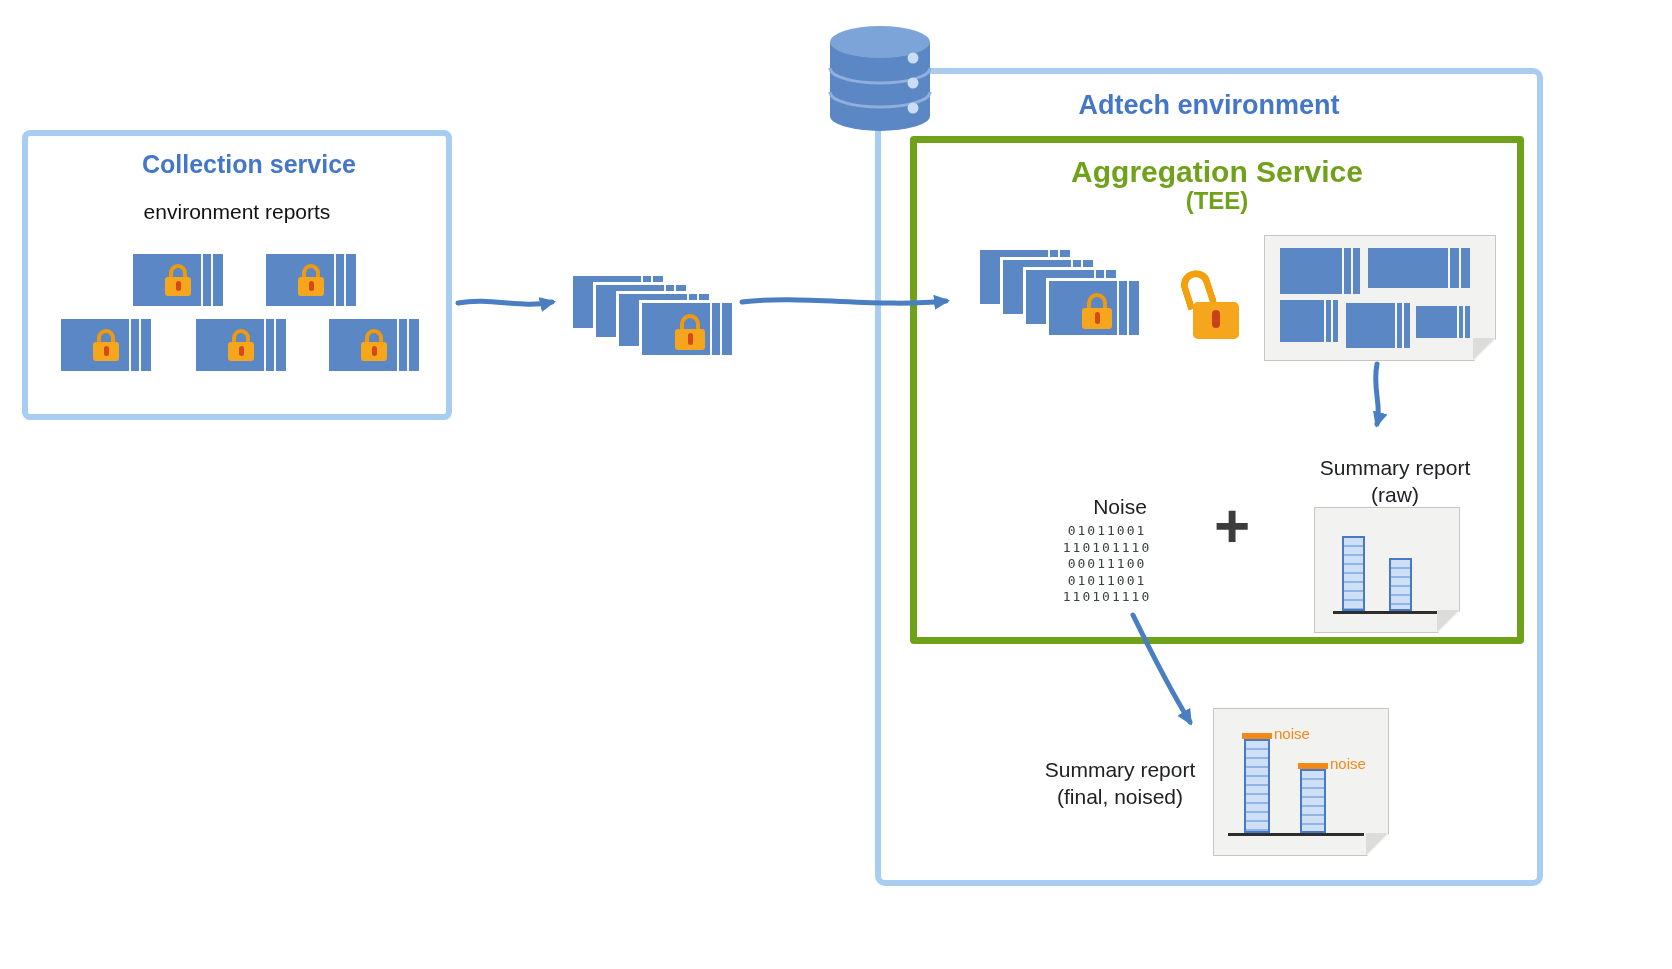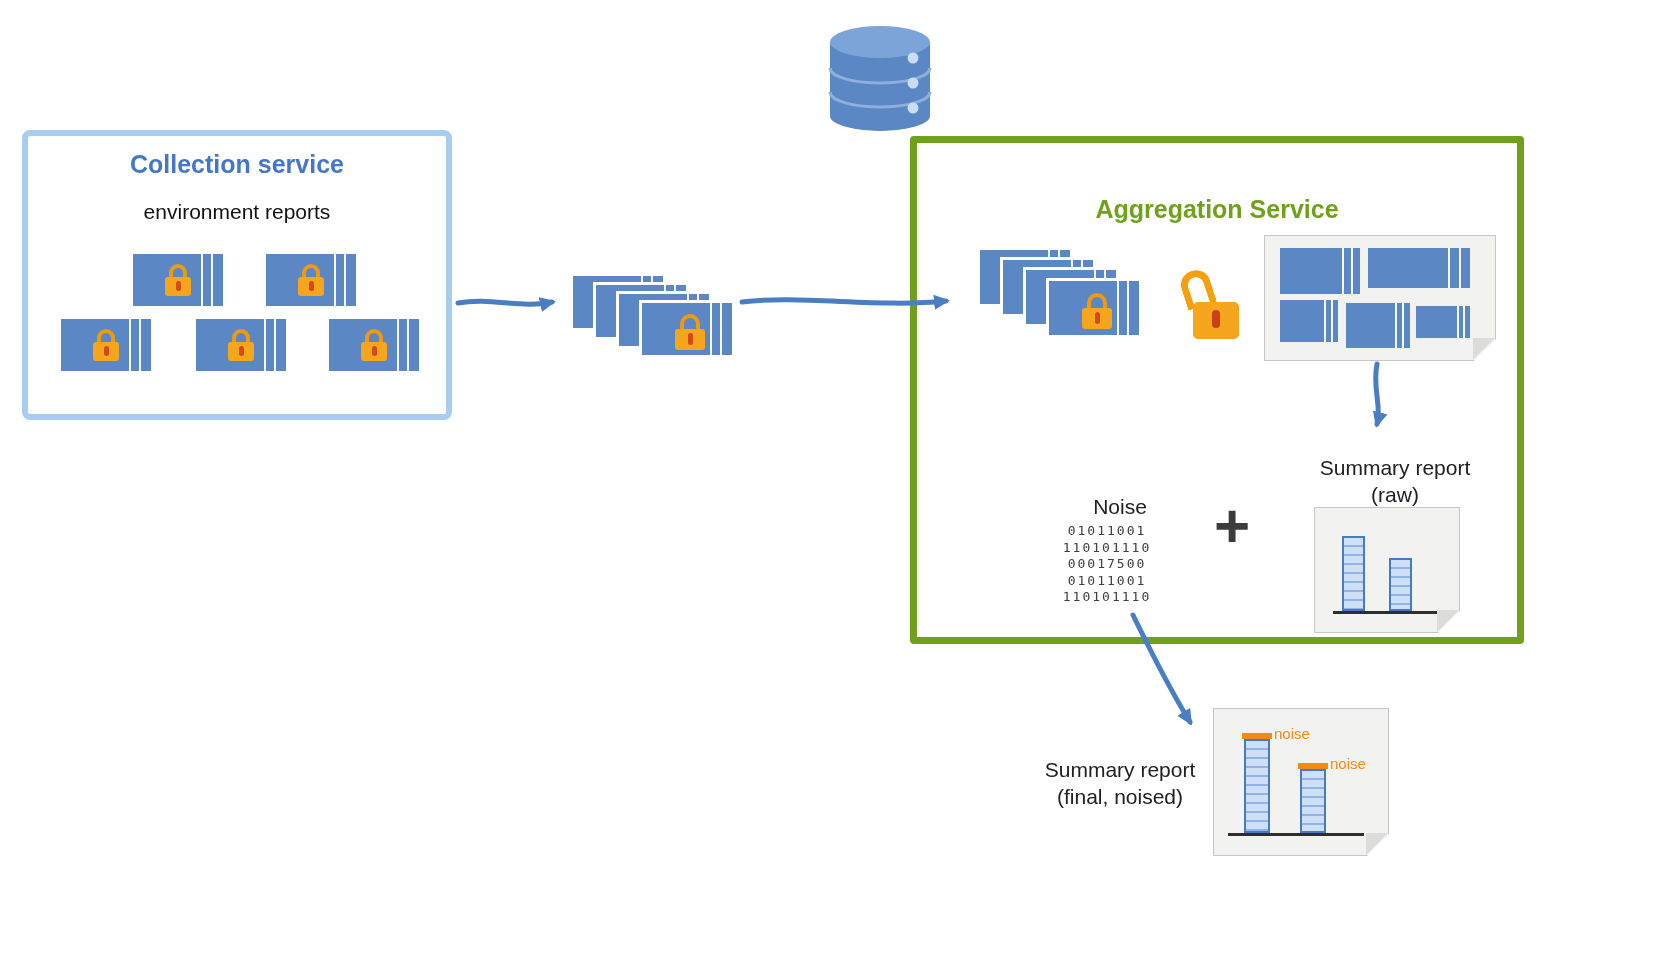--- a/index.html
+++ b/index.html
@@ -6,26 +6,26 @@
   .canvas{position:relative;width:1672px;height:969px;background:#fff;
           font-family:"Liberation Sans",sans-serif;overflow:hidden;}
 
   
   .bigbox{position:absolute;box-sizing:border-box;background:transparent;}
   .adtech-box{left:875px;top:68px;width:668px;height:818px;border:6px solid #a9cdf0;border-radius:10px;}
   .adtech-title{position:absolute;top:16px;left:0;width:100%;text-align:center;
                 font-size:27px;font-weight:bold;color:#4577c8;}
   .collection-box{left:22px;top:130px;width:430px;height:290px;border:6px solid #a9cdf0;border-radius:8px;}
   .collection-title{position:absolute;top:14px;left:0;width:100%;text-align:center;
-                    font-size:25px;font-weight:bold;color:#4577c8;}
+                    font-size:25px;font-weight:bold;color:#4577c8;padding-left:12px;}
   .collection-sub{position:absolute;top:64px;left:0;width:100%;text-align:center;
                   font-size:21px;color:#111;}
   .agg-box{left:910px;top:136px;width:614px;height:508px;border:7px solid #6fa11a;border-radius:4px;}
   .agg-title{position:absolute;top:12px;left:0;width:100%;text-align:center;
-             font-size:25px;font-weight:bold;color:#6fa11a;margin-top:40px;}
+             font-size:30px;font-weight:bold;color:#6fa11a;}
   .agg-sub{position:absolute;top:44px;left:0;width:100%;text-align:center;
            font-size:24px;font-weight:bold;color:#6fa11a;}
 
   
   .card{position:absolute;background:#5b87c5;box-sizing:border-box;}
   .card::before,.card::after{content:"";position:absolute;top:0;bottom:0;width:2px;background:rgba(255,255,255,.95);}
   .card::before{right:22%;}
   .card::after{right:11%;}
   .stack{position:absolute;}
   .stack .card{border:3px solid #fff;}
@@ -77,23 +77,27 @@
 
   
   .arrows{position:absolute;left:0;top:0;z-index:20;pointer-events:none;}
   .db{position:absolute;left:828px;top:12px;z-index:15;}
 </style>
 </head>
 <body>
 
 <div class="canvas">
 
+  <div class="bigbox adtech-box">
+    <div class="adtech-title">Adtech environment</div>
+  </div>
 
   <div class="bigbox agg-box">
     <div class="agg-title">Aggregation Service</div>
+    <div class="agg-sub">(TEE)</div>
 
     <div class="stack" style="left:60px;top:104px;width:168px;height:94px;">
       <div class="card" style="left:0;top:0;width:96px;height:60px;"></div>
       <div class="card" style="left:23px;top:10px;width:96px;height:60px;"></div>
       <div class="card" style="left:46px;top:20px;width:96px;height:60px;"></div>
       <div class="card" style="left:69px;top:31px;width:96px;height:60px;">
         <div class="lock lock-md" style="left:33px;top:12px;">
           <div class="shackle"></div>
           <div class="lbody"></div>
           <div class="keyhole"></div>
@@ -125,21 +129,21 @@
       <div class="bar" style="left:27px;top:28px;width:23px;height:75px;"></div>
       <div class="bar" style="left:74px;top:50px;width:23px;height:53px;"></div>
       <div class="baseline" style="left:18px;top:103px;width:112px;"></div>
       <div class="fold"></div>
     </div>
 
     <div class="lbl" style="left:128px;top:350px;width:150px;">Noise</div>
     <div class="binary" style="left:115px;top:380px;width:150px;">
       <div>01011001</div>
       <div>110101110</div>
-      <div>00017500</div>
+      <div>00011100</div>
       <div>01011001</div>
       <div>110101110</div>
     </div>
     <div class="plus" style="left:280px;top:352px;width:70px;">+</div>
   </div>
 
   <div class="bigbox collection-box">
     <div class="collection-title">Collection service</div>
     <div class="collection-sub">environment reports</div>
 

